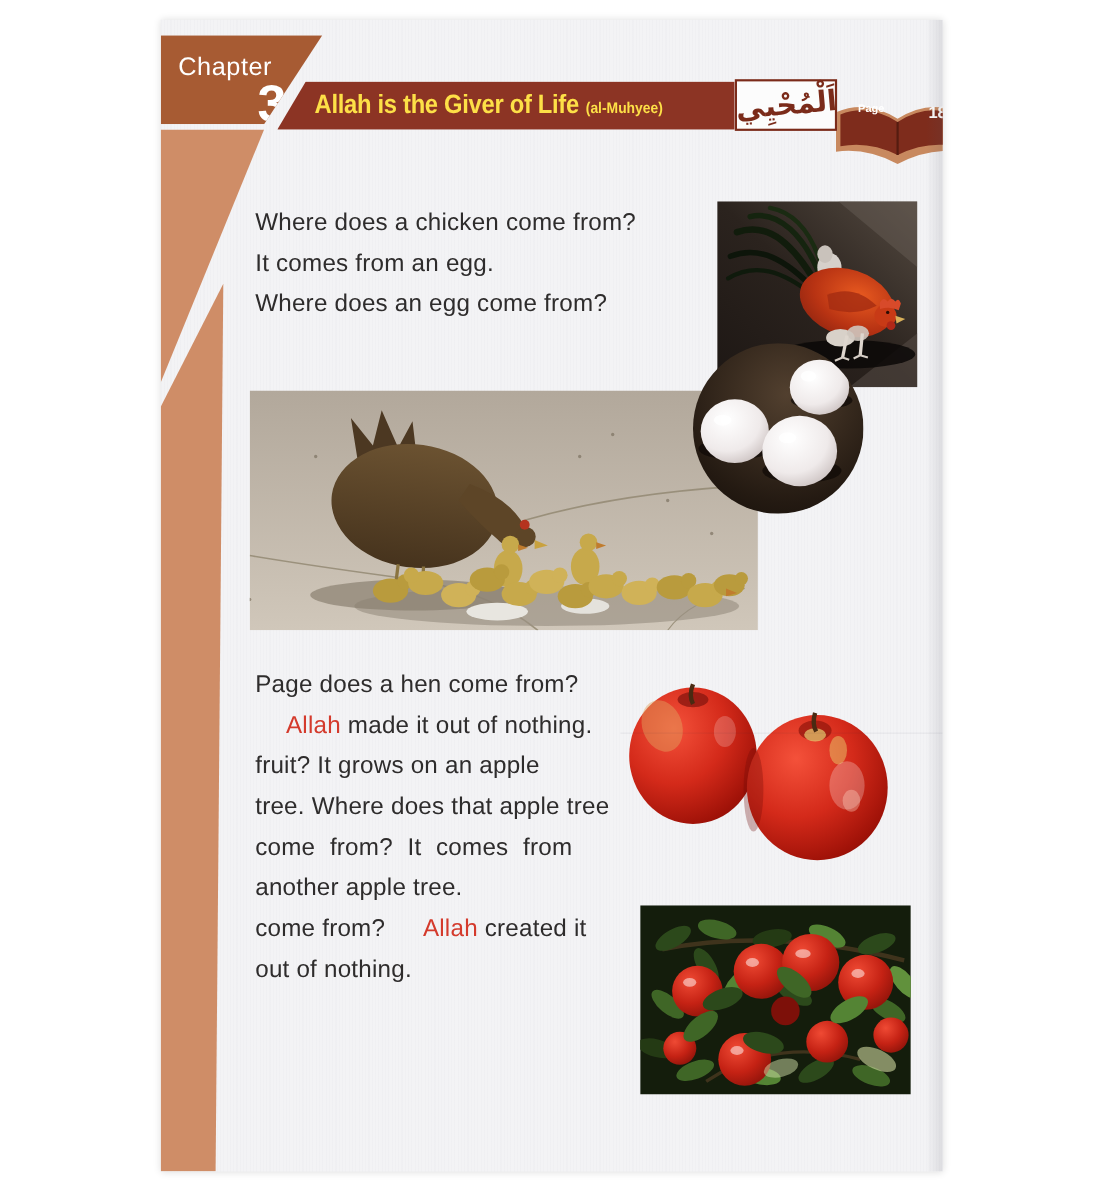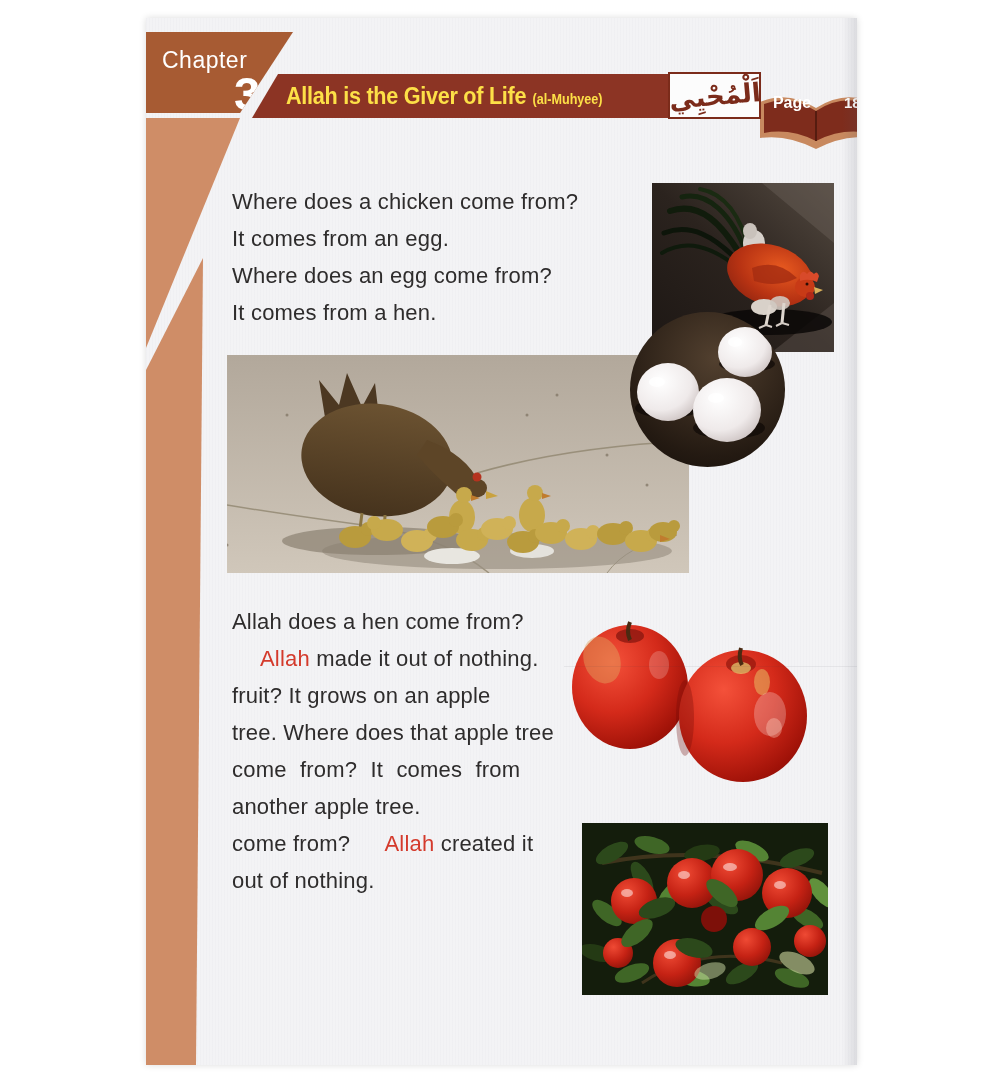--- a/index.html
+++ b/index.html
@@ -34,21 +34,21 @@
     position:absolute;left:522px;top:54px;width:93px;height:47px;background:#fcfcfc;
     border:2px solid #7b2b1a;box-sizing:border-box;z-index:4;
     display:flex;align-items:center;justify-content:center;
   }
   .arabic-name{
     font-family:"DejaVu Sans",sans-serif;font-size:26px;font-weight:bold;color:#7b2b1a;
     transform:rotate(-5deg);line-height:1;
   }
   .book-svg{position:absolute;left:611px;top:70px;z-index:3;overflow:visible;}
   .book-page-label{position:absolute;left:620px;top:76px;width:52px;text-align:center;
-    font-size:16px;font-weight:bold;color:#fff;z-index:5;}
+    font-size:10px;font-weight:bold;color:#fff;z-index:5;}
   .book-page-number{position:absolute;left:698px;top:76px;width:30px;
     font-size:15px;font-weight:bold;color:#fff;z-index:5;}
   
   .para{position:absolute;left:86px;z-index:2;color:#2e2c2c;font-size:22px;letter-spacing:.2px;}
   .para1{top:165px;}
   .para2{top:585px;}
   .line{height:37px;line-height:37px;white-space:nowrap;}
   .wide-spacing{word-spacing:7px;}
   .allah{color:#d43a2c;margin-left:28px;}
   
@@ -90,21 +90,20 @@
     <path d="M111,16 Q85,6 59,23 L59,53 Q85,40 111,45 Z" fill="#7e2c1c"></path>
     <path d="M59,23 L59,53" stroke="#551c10" stroke-width="2"></path>
   </svg>
   <span class="book-page-label">Page</span>
   <span class="book-page-number">18</span>
 
   <div class="para para1">
     <div class="line">Where does a chicken come from?</div>
     <div class="line">It comes from an egg.</div>
     <div class="line">Where does an egg come from?</div>
-    <div class="line">It comes from a hen.</div>
   </div>
 
   <svg class="photo" style="left:506px;top:165px;" width="182" height="169" viewBox="0 0 182 169" aria-label="red rooster on dark ground">
     <defs>
       <linearGradient id="bgR" x1="1" y1="0" x2="0" y2="1">
         <stop offset="0" stop-color="#544a41"></stop>
           <stop offset="0.5" stop-color="#2b231e"></stop>
           <stop offset="1" stop-color="#1d1714"></stop>
       </linearGradient>
       <radialGradient id="bodyR" cx="0.6" cy="0.35" r="0.8">
@@ -252,21 +251,21 @@
       <ellipse cx="115" cy="40" rx="27" ry="25" fill="url(#eggG)"></ellipse>
       <ellipse cx="38" cy="80" rx="31" ry="29" fill="url(#eggG)"></ellipse>
       <ellipse cx="97" cy="98" rx="34" ry="32" fill="url(#eggG)"></ellipse>
       <ellipse cx="105" cy="30" rx="7" ry="5" fill="#ffffff" opacity="0.8"></ellipse>
       <ellipse cx="27" cy="70" rx="8" ry="5" fill="#ffffff" opacity="0.8"></ellipse>
       <ellipse cx="86" cy="86" rx="8" ry="5" fill="#ffffff" opacity="0.8"></ellipse>
     </g>
   </svg>
 
   <div class="para para2">
-    <div class="line">Allah does a hen come from?</div>
+    <div class="line">Page does a hen come from?</div>
     <div class="line"><span class="allah">Allah</span><span> made it out of nothing.</span></div>
     <div class="line">fruit? It grows on an apple</div>
     <div class="line">tree. Where does that apple tree</div>
     <div class="line wide-spacing">come from? It comes from</div>
     <div class="line">another apple tree.</div>
     <div class="line"><span>come from? </span><span class="allah">Allah</span><span> created it</span></div>
     <div class="line">out of nothing.</div>
   </div>
 
   <svg class="photo" style="left:418px;top:602px;" width="250" height="172" viewBox="0 0 250 172" aria-label="two red apples">

